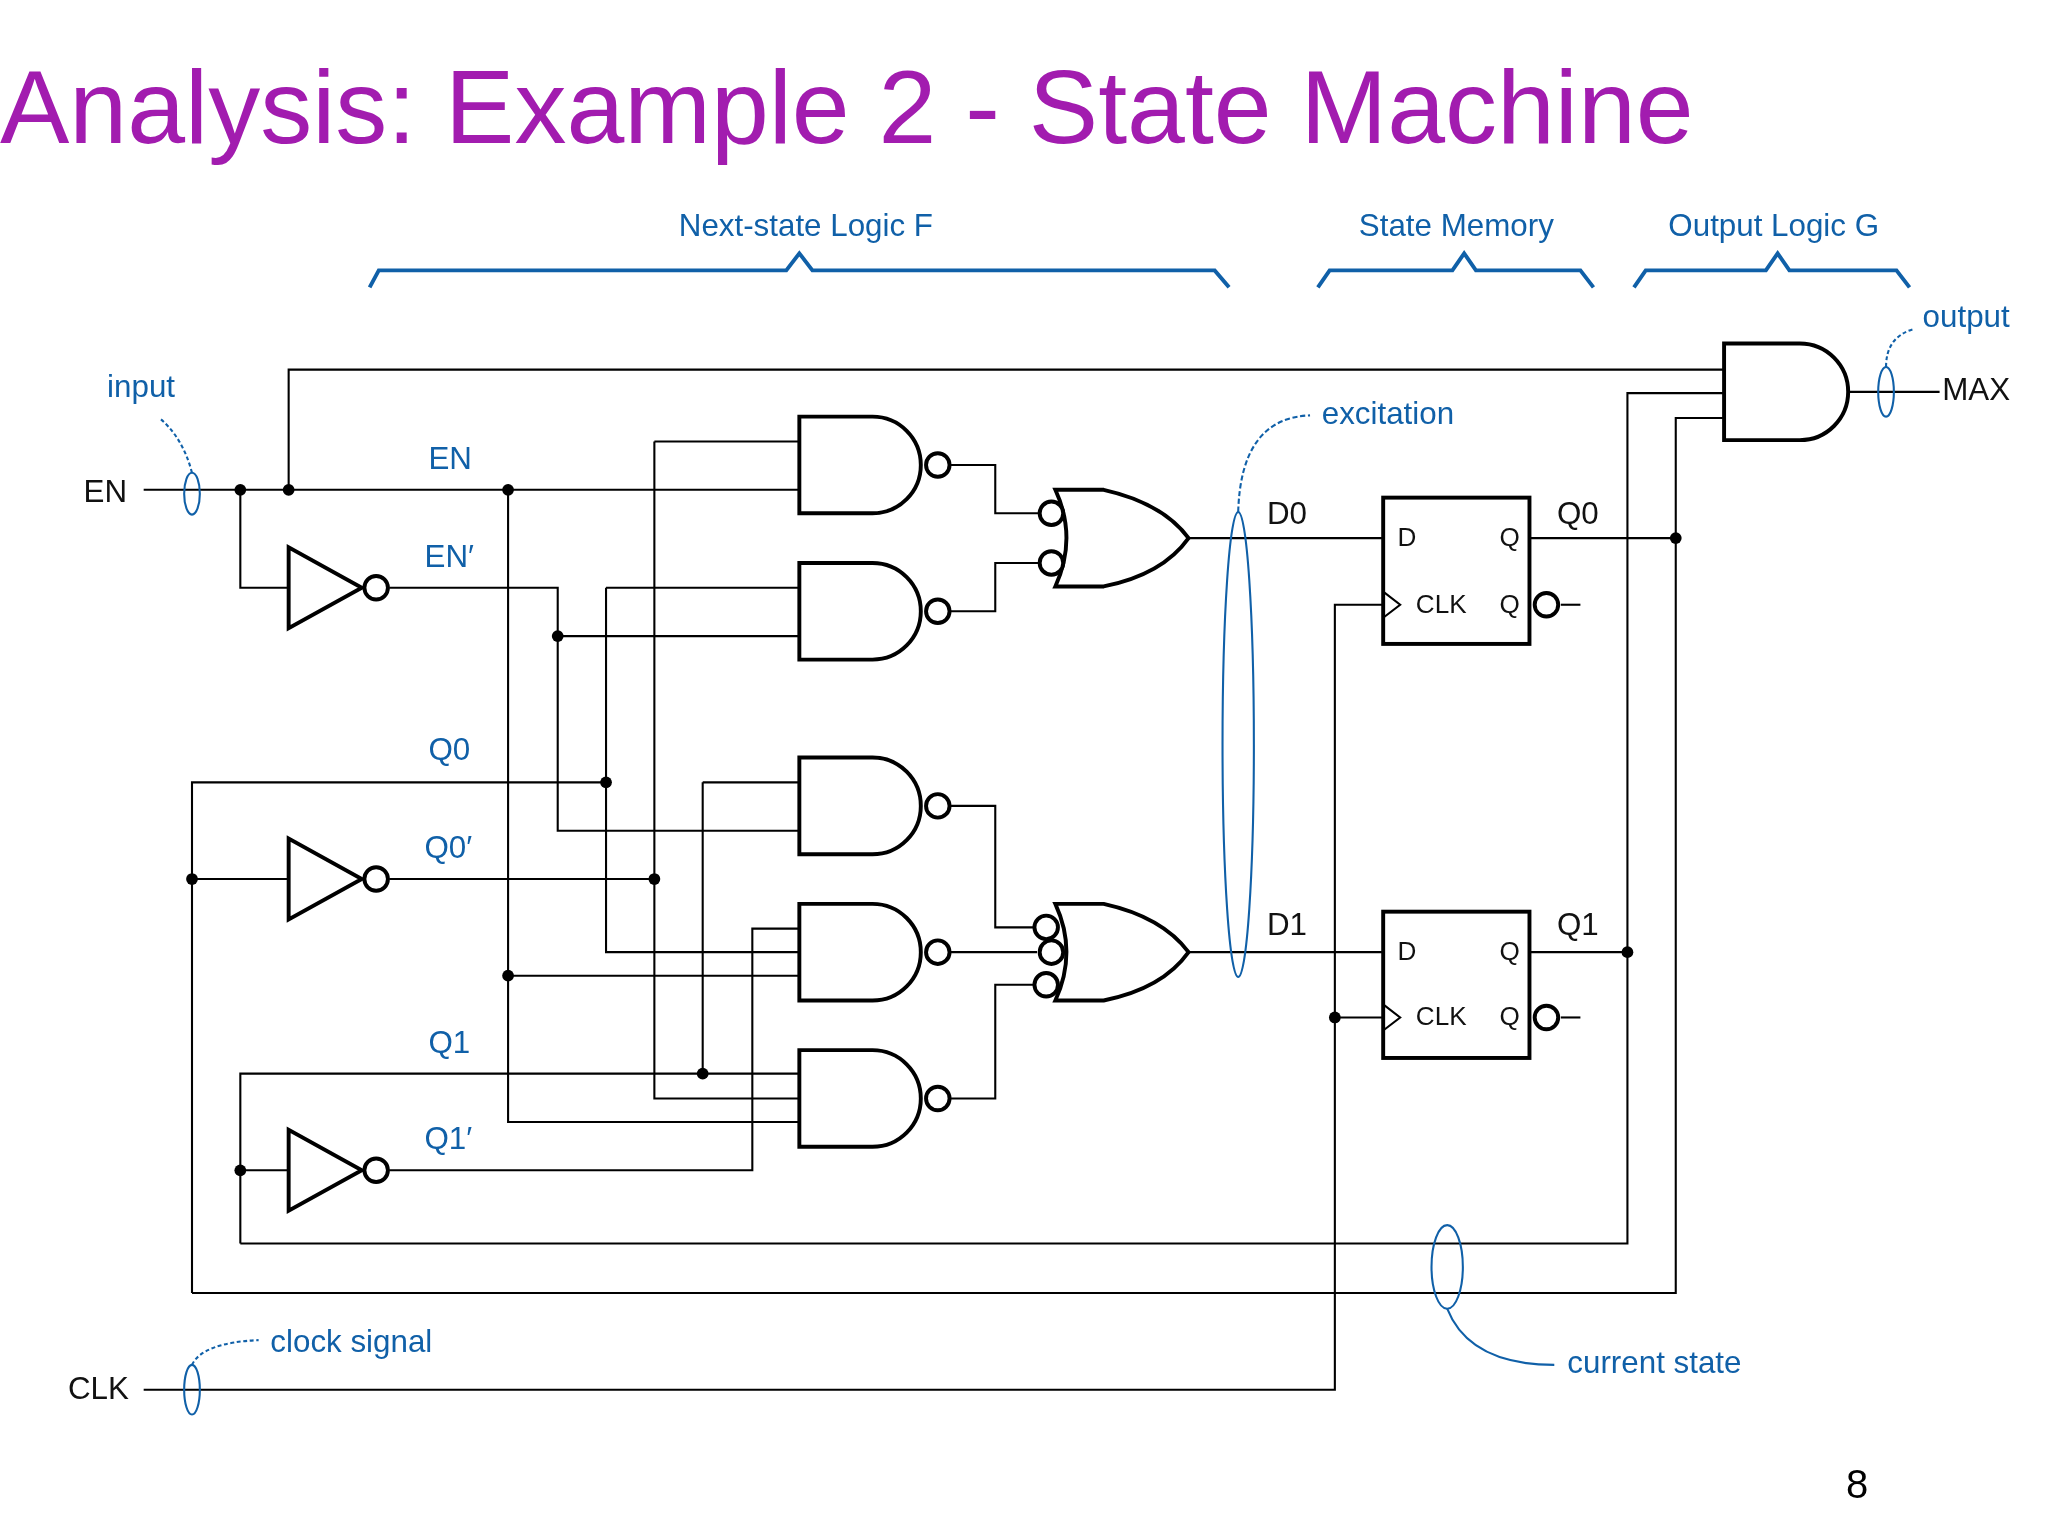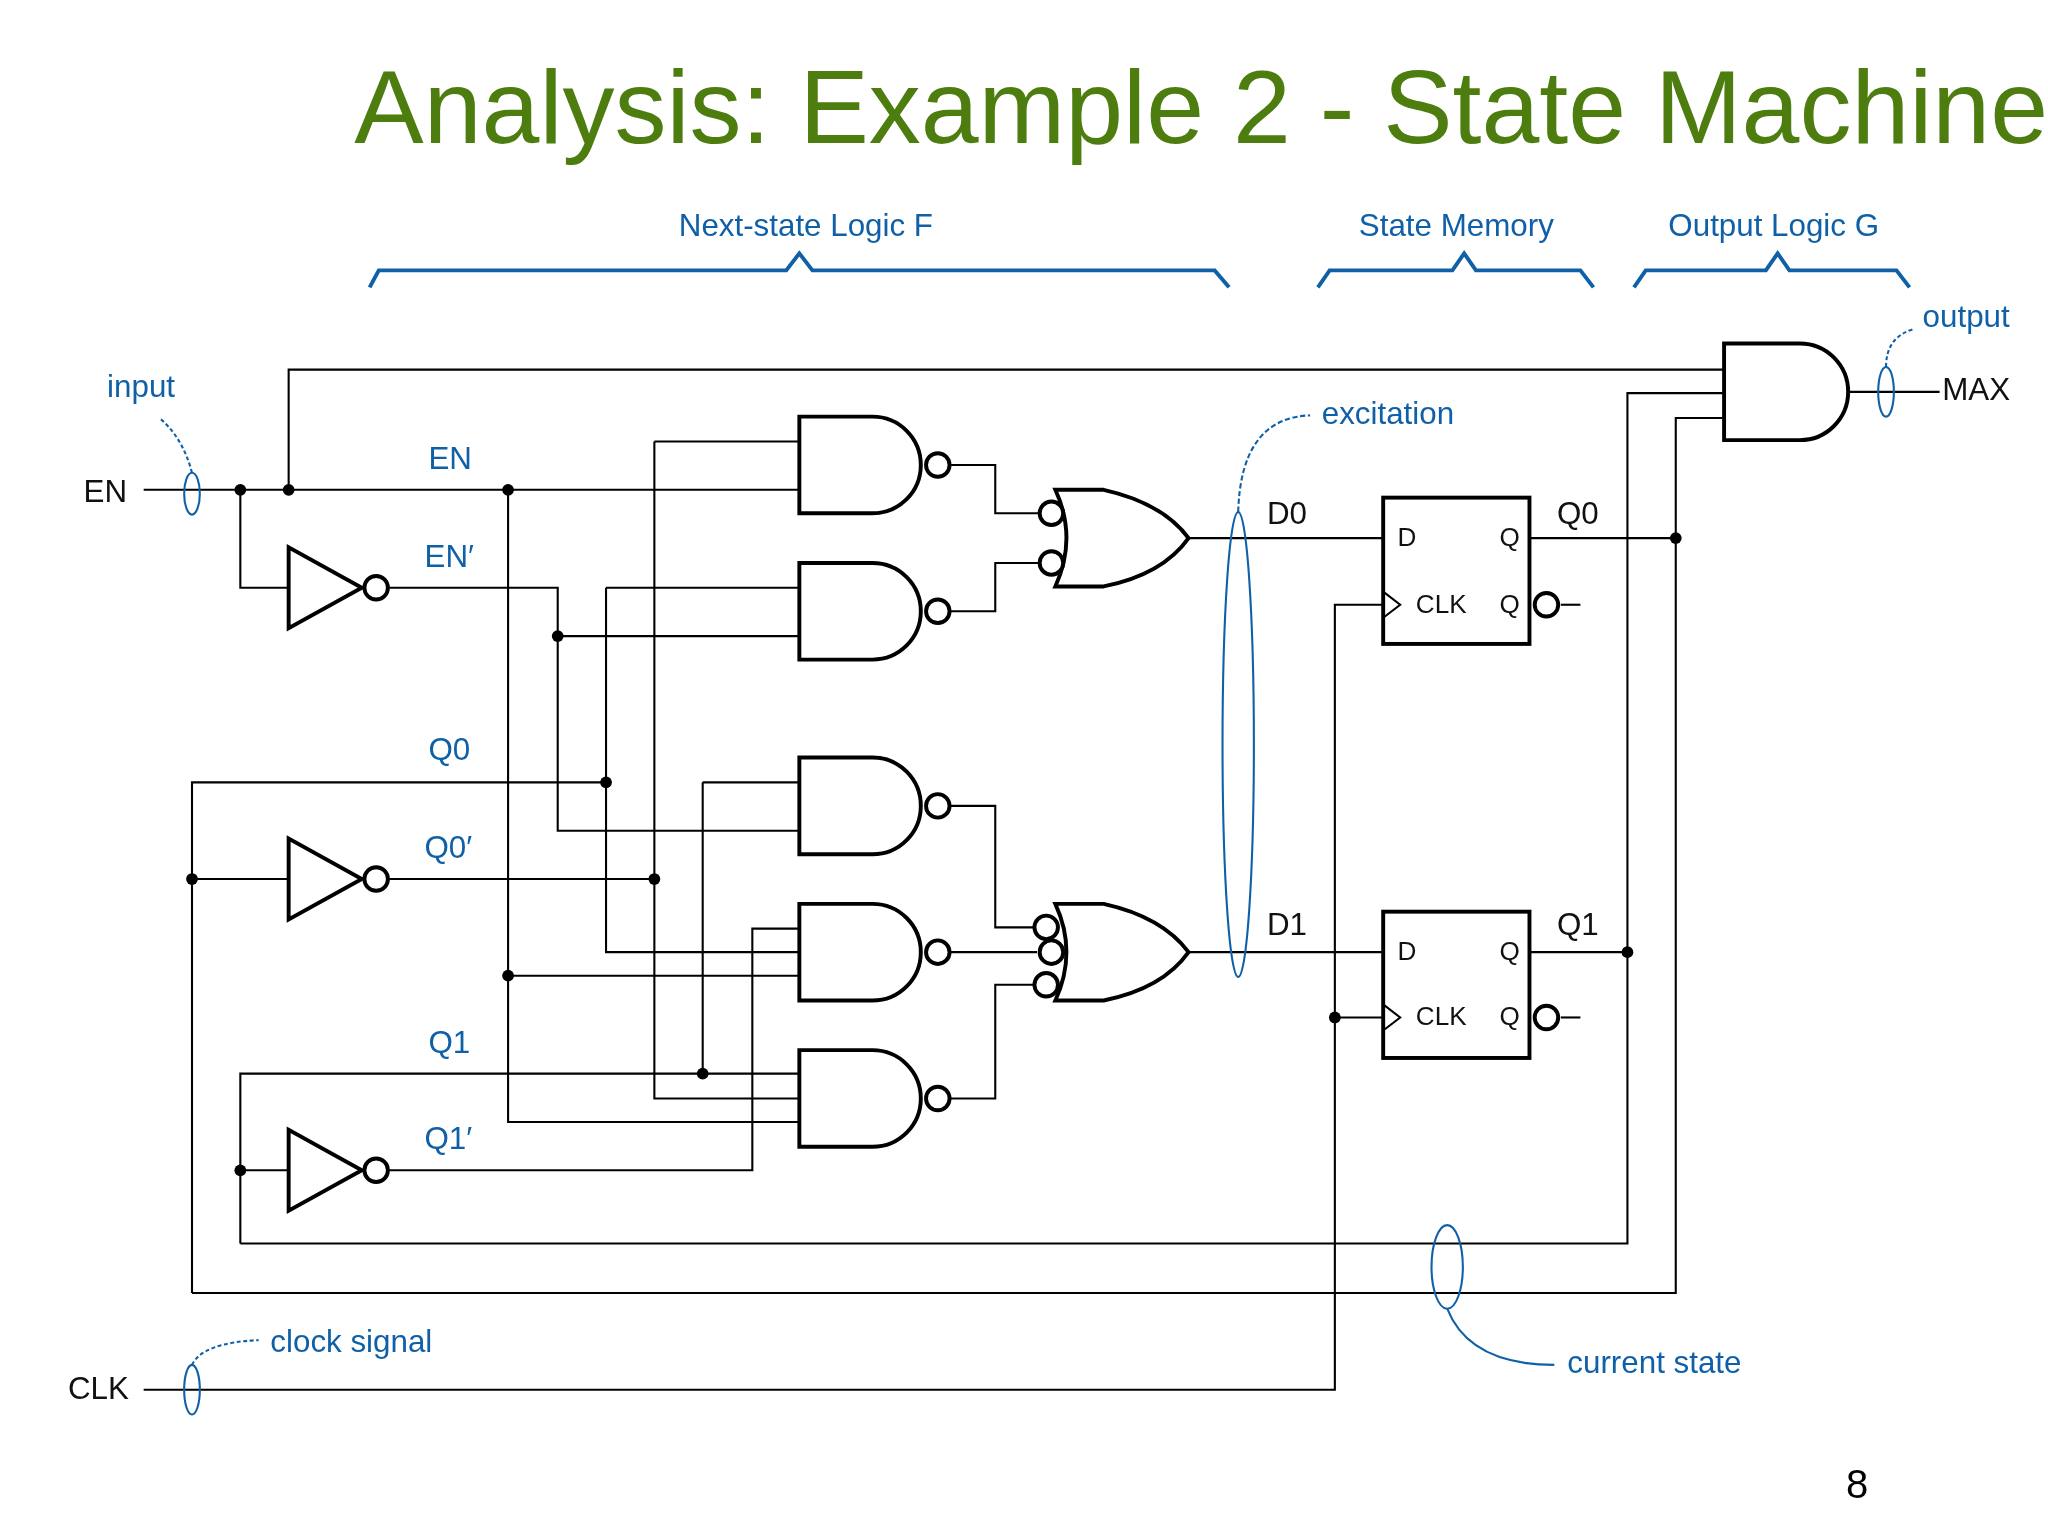--- a/index.html
+++ b/index.html
@@ -1,19 +1,19 @@
 <!DOCTYPE html>
 <html><head>
 <meta charset="utf-8">
 <style>
   html, body { margin: 0; padding: 0; background: #ffffff; }
   body { width: 2048px; height: 1536px; position: relative; overflow: hidden; }
   .slide-title {
-    position: absolute; left: 0; top: 48px; width: 2048px; text-align: right;
-    font-family: "Liberation Sans", sans-serif; font-size: 104px; color: #4d7c0f;
+    position: absolute; left: 0; top: 48px; width: 2048px; text-align: left;
+    font-family: "Liberation Sans", sans-serif; font-size: 104px; color: #a21caf;
     letter-spacing: 0px;
   }
   .page-number {
     position: absolute; left: 1846px; top: 1462px;
     font-family: "Liberation Sans", sans-serif; font-size: 40px; color: #000;
   }
   svg.diagram { position: absolute; left: 0; top: 0; width: 2048px; height: 1536px; }
   .w { stroke: #000; stroke-width: 1.6; fill: none; }
   .g { stroke: #000; stroke-width: 3; fill: #fff; }
   .ff { stroke: #000; stroke-width: 3; fill: #fff; }

